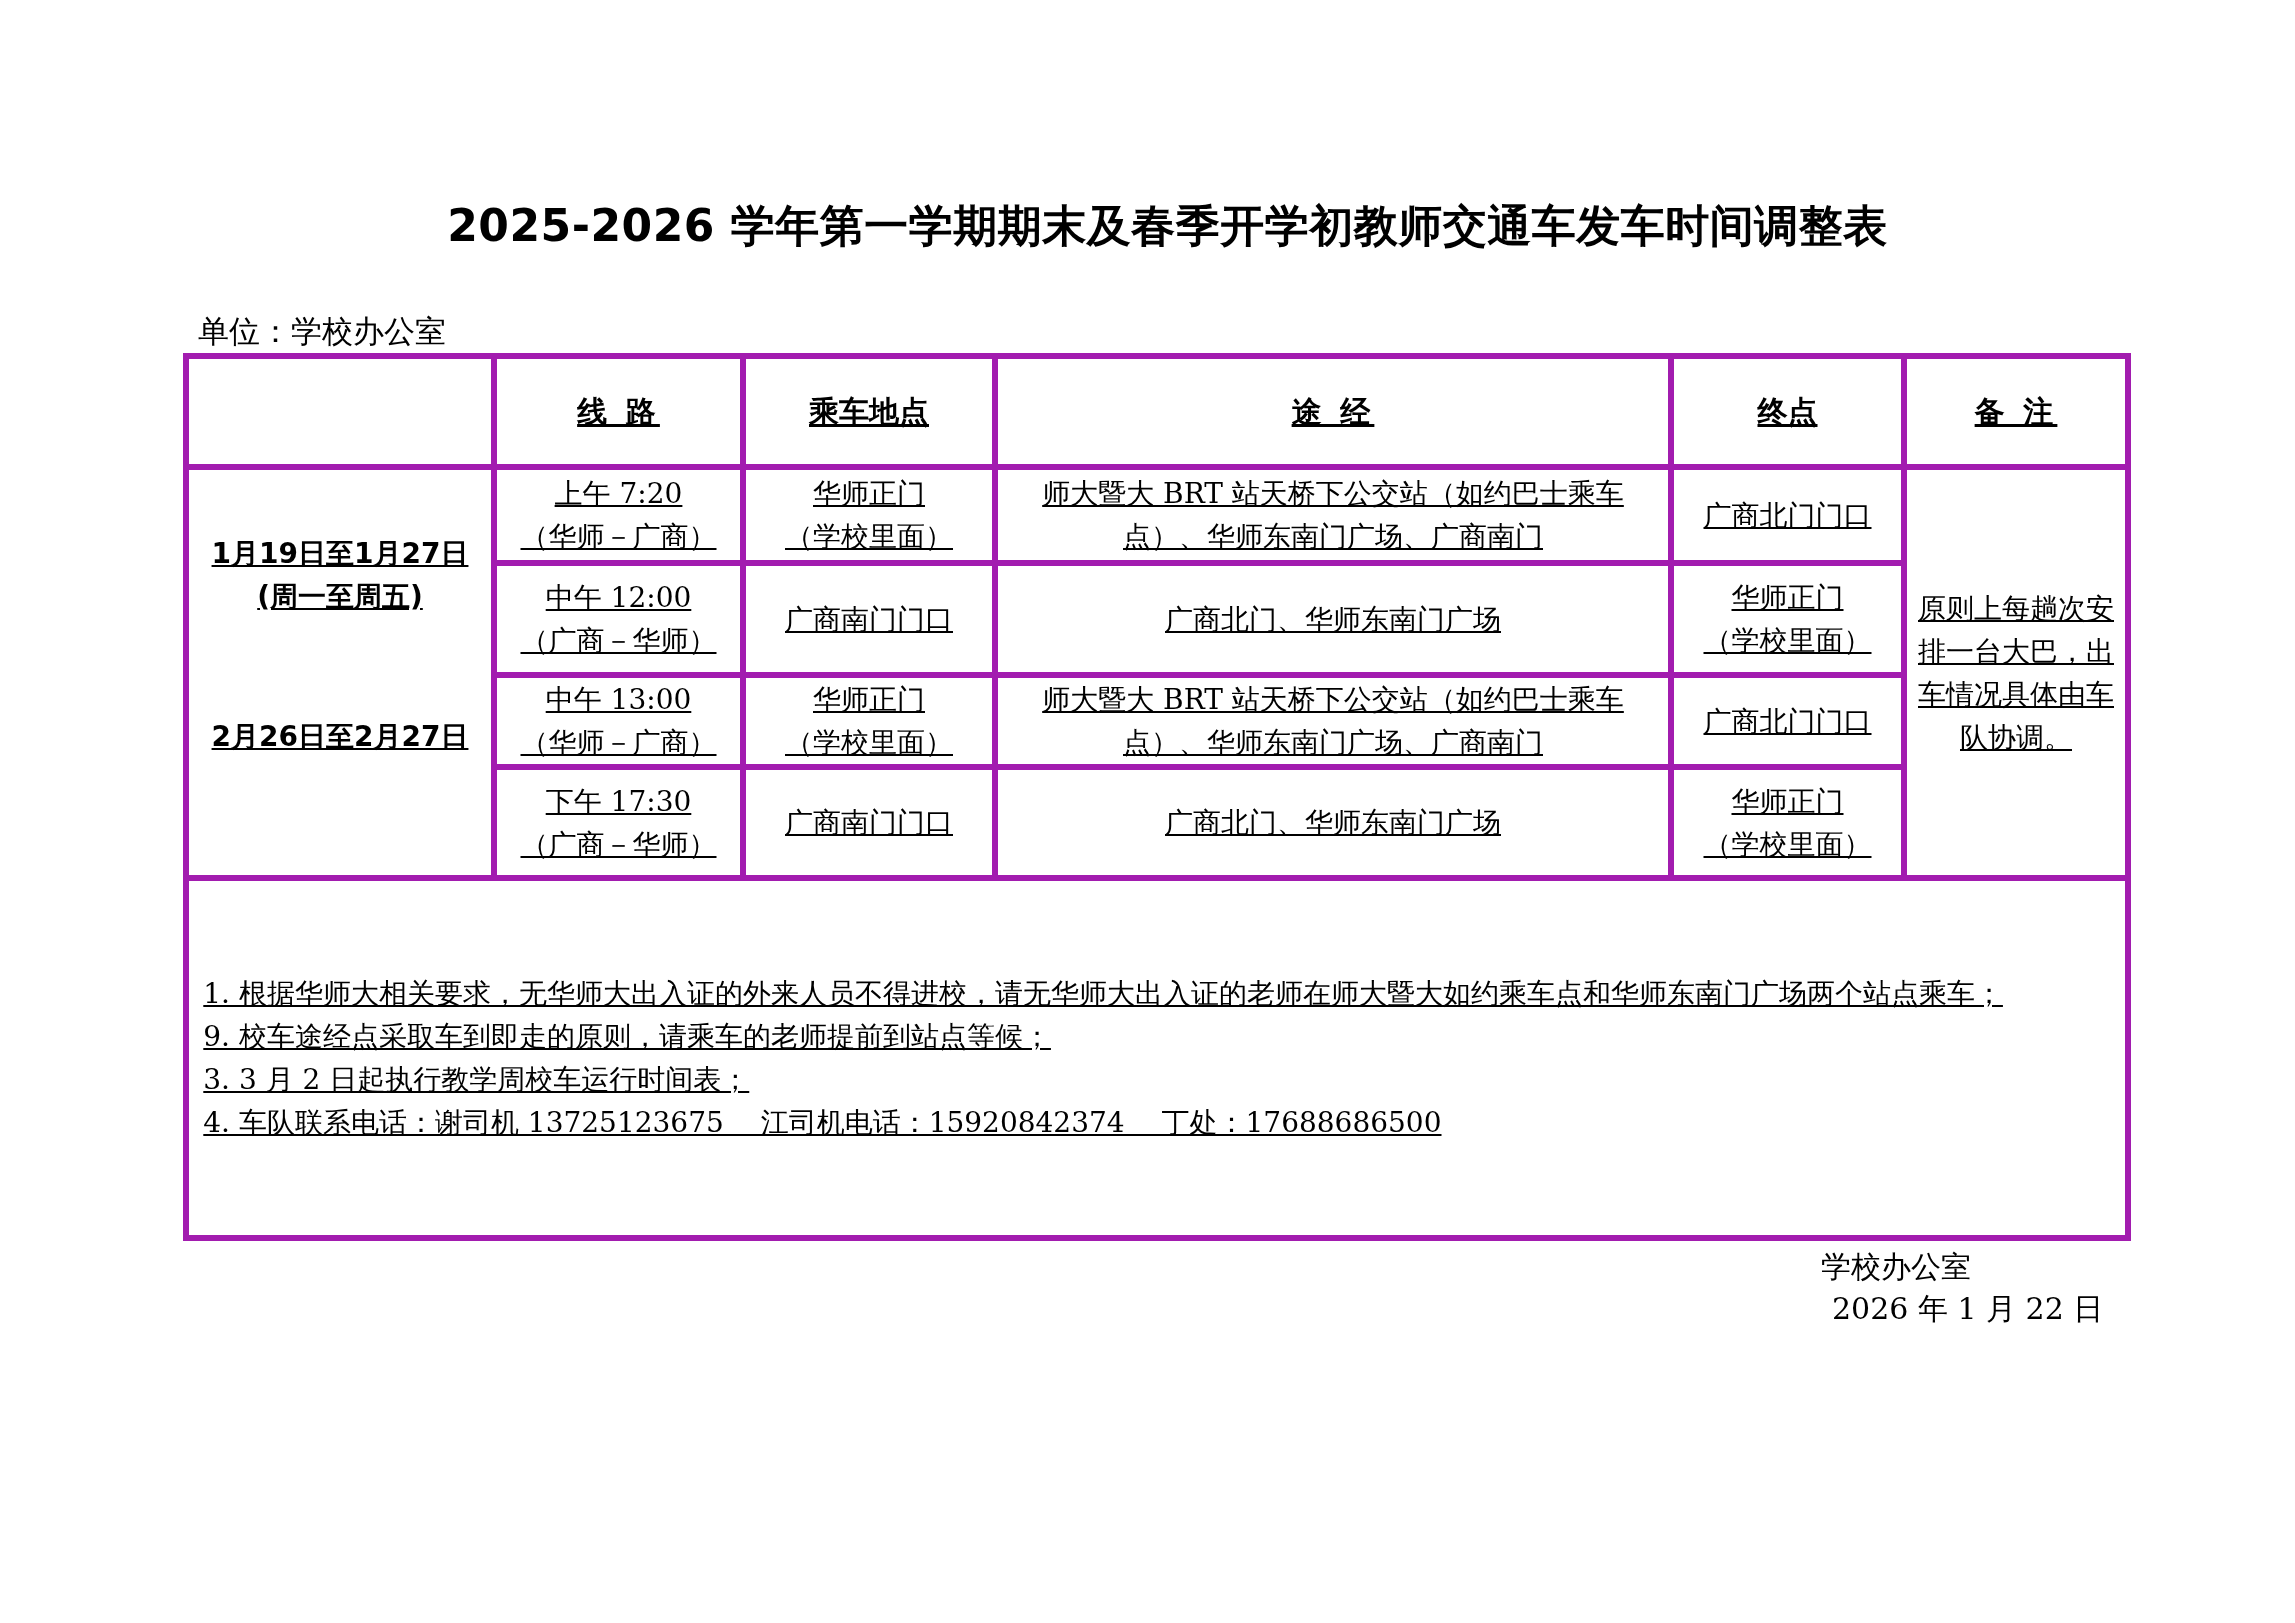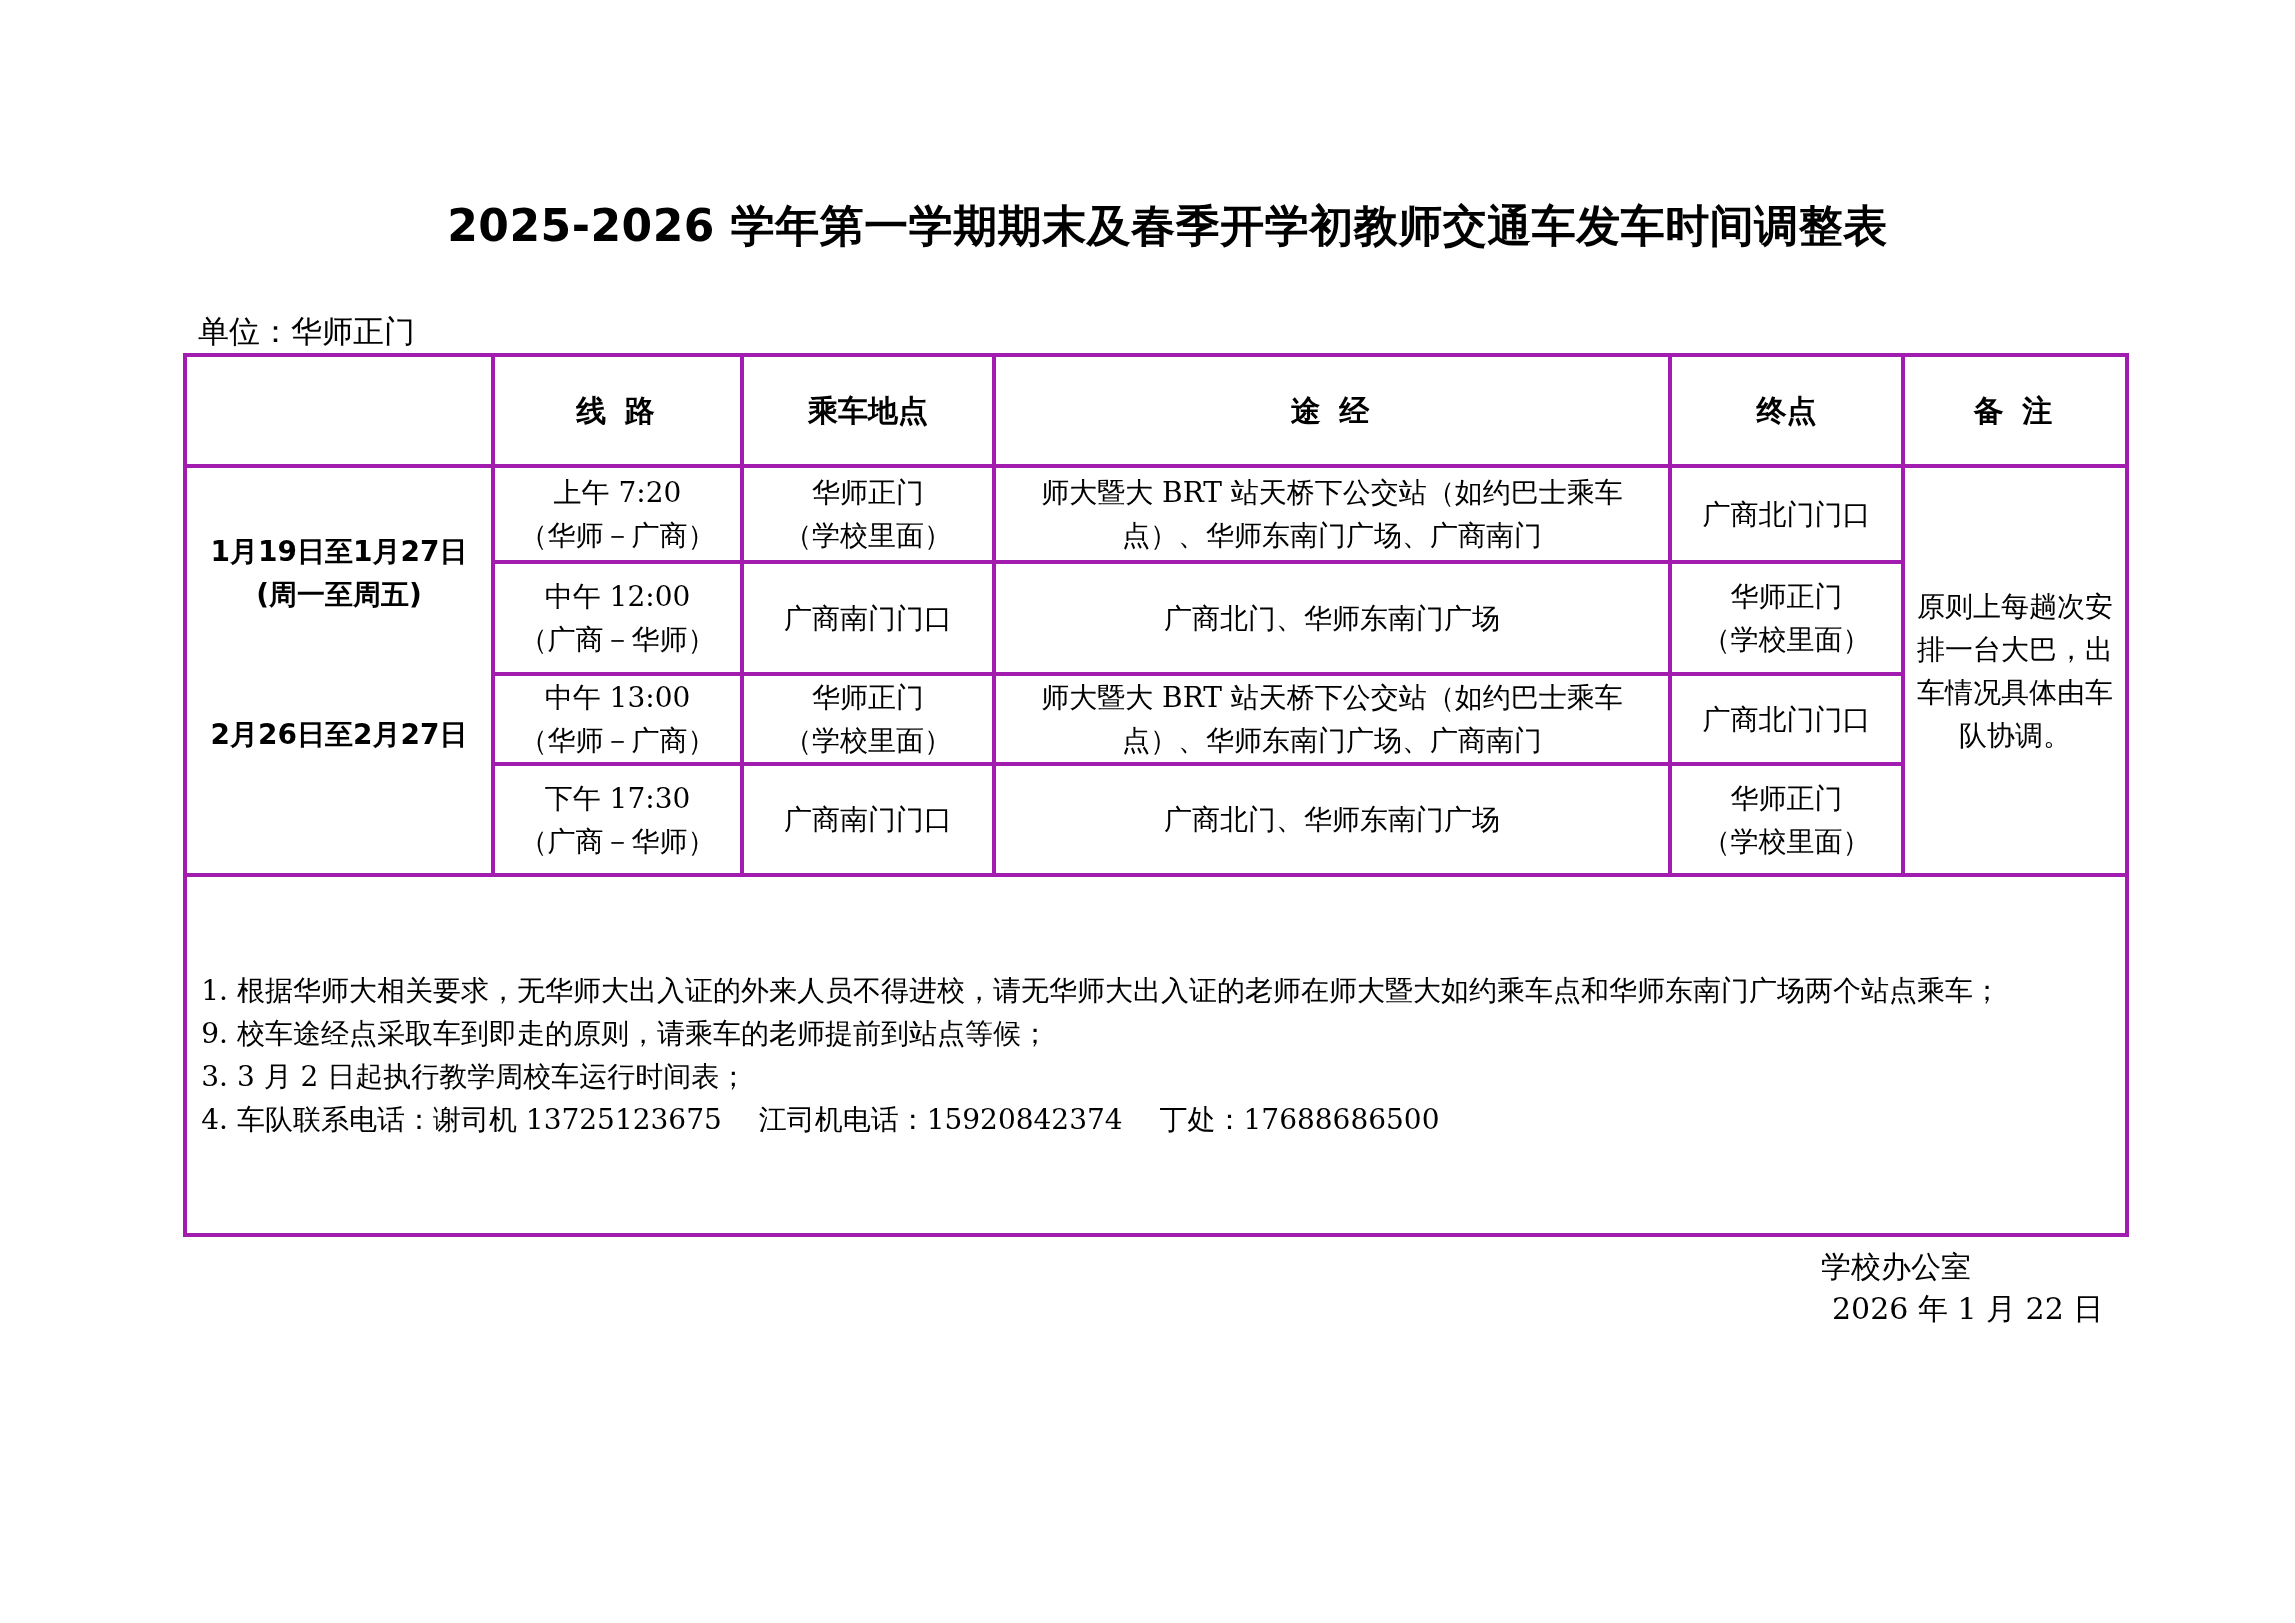--- a/index.html
+++ b/index.html
@@ -5,43 +5,43 @@
   html, body { margin:0; padding:0; background:#ffffff; }
   body { width:2295px; height:1623px; position:relative; overflow:hidden;
          font-family:"DejaVu Serif","Liberation Serif",serif; color:#000; }
   .title { position:absolute; left:0; top:197px; width:2295px; text-align:center;
            font-family:"DejaVu Sans","Liberation Sans",sans-serif; font-weight:bold;
            font-size:44px; letter-spacing:0.5px;margin-left:20px; }
   .unit { position:absolute; left:198px; top:311px; font-size:31px;
           font-family:"DejaVu Sans","Liberation Sans",sans-serif; }
   table.sched { position:absolute; left:183px; top:353px; border-collapse:collapse;
                 table-layout:fixed; }
-  table.sched td { border:4px solid #a21caf; text-align:center; vertical-align:middle;
-                   font-size:28px; line-height:43px; padding:0 5.1px; }
+  table.sched td { border:6px solid #a21caf; text-align:center; vertical-align:middle;
+                   font-size:28px; line-height:43px; padding:0 5.1px;text-decoration:underline; }
   table.sched td.head { font-family:"DejaVu Sans","Liberation Sans",sans-serif;
                         font-weight:bold; font-size:30px; letter-spacing:4.1px; }
   table.sched td.head.tight { letter-spacing:0; }
   td.datecell { font-family:"DejaVu Sans","Liberation Sans",sans-serif; font-weight:bold;
                 font-size:26.6px; }
   .dblock { display:block; line-height:43px; }
   .gap { display:block; height:97px; }
   td.remark { font-size:28px; line-height:43px; padding:0 11px !important; }
   td.notes { text-align:left !important; vertical-align:middle; padding:0 14.3px !important;
              font-size:25.6px; line-height:47px; }
   td.notes p { margin:0; }
   .sig-org { position:absolute; left:1821px; top:1247px; font-size:30px;
              font-family:Liberation Serif, serif; }
   .sig-date { position:absolute; left:1832px; top:1289px; font-size:30px; }
   .sub { display:block; }
 </style>
 </head>
 <body>
 
 <div class="title">2025-2026 学年第一学期期末及春季开学初教师交通车发车时间调整表</div>
-<div class="unit">单位：华师正门</div>
+<div class="unit">单位：学校办公室</div>
 
 <table class="sched">
   <colgroup>
     <col style="width:308px">
     <col style="width:249px">
     <col style="width:252px">
     <col style="width:676px">
     <col style="width:233px">
     <col style="width:224px">
   </colgroup>

